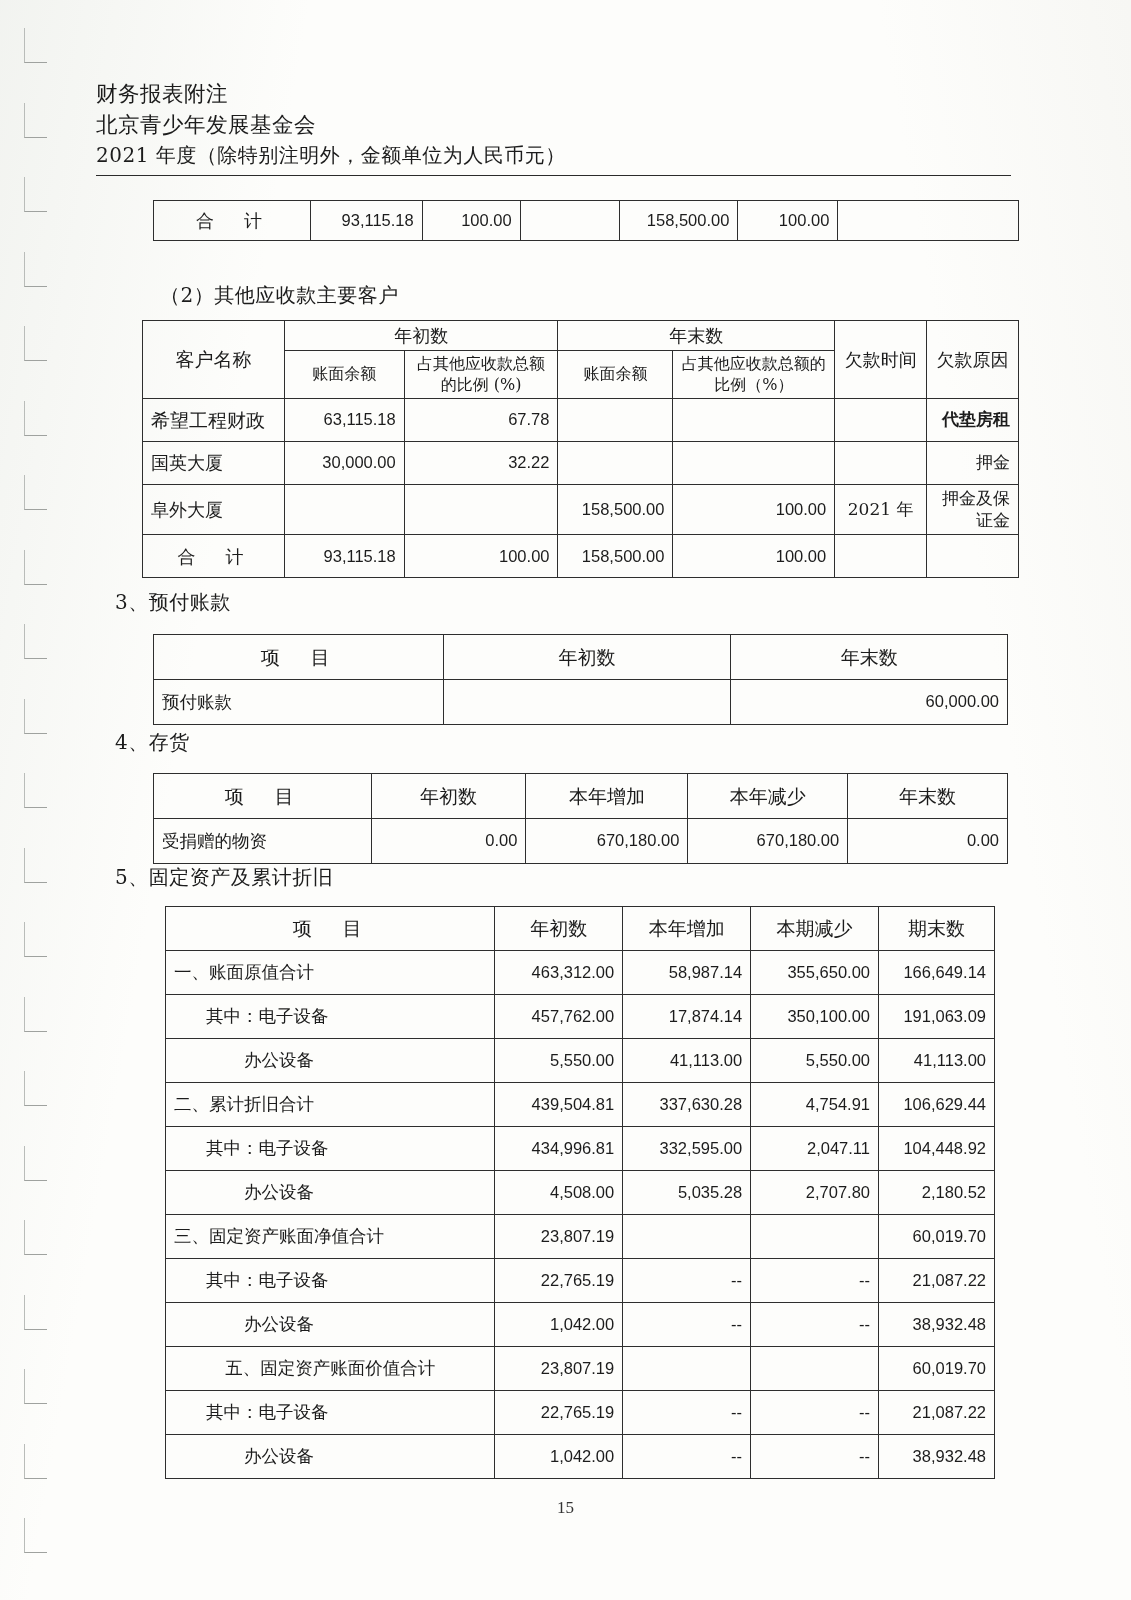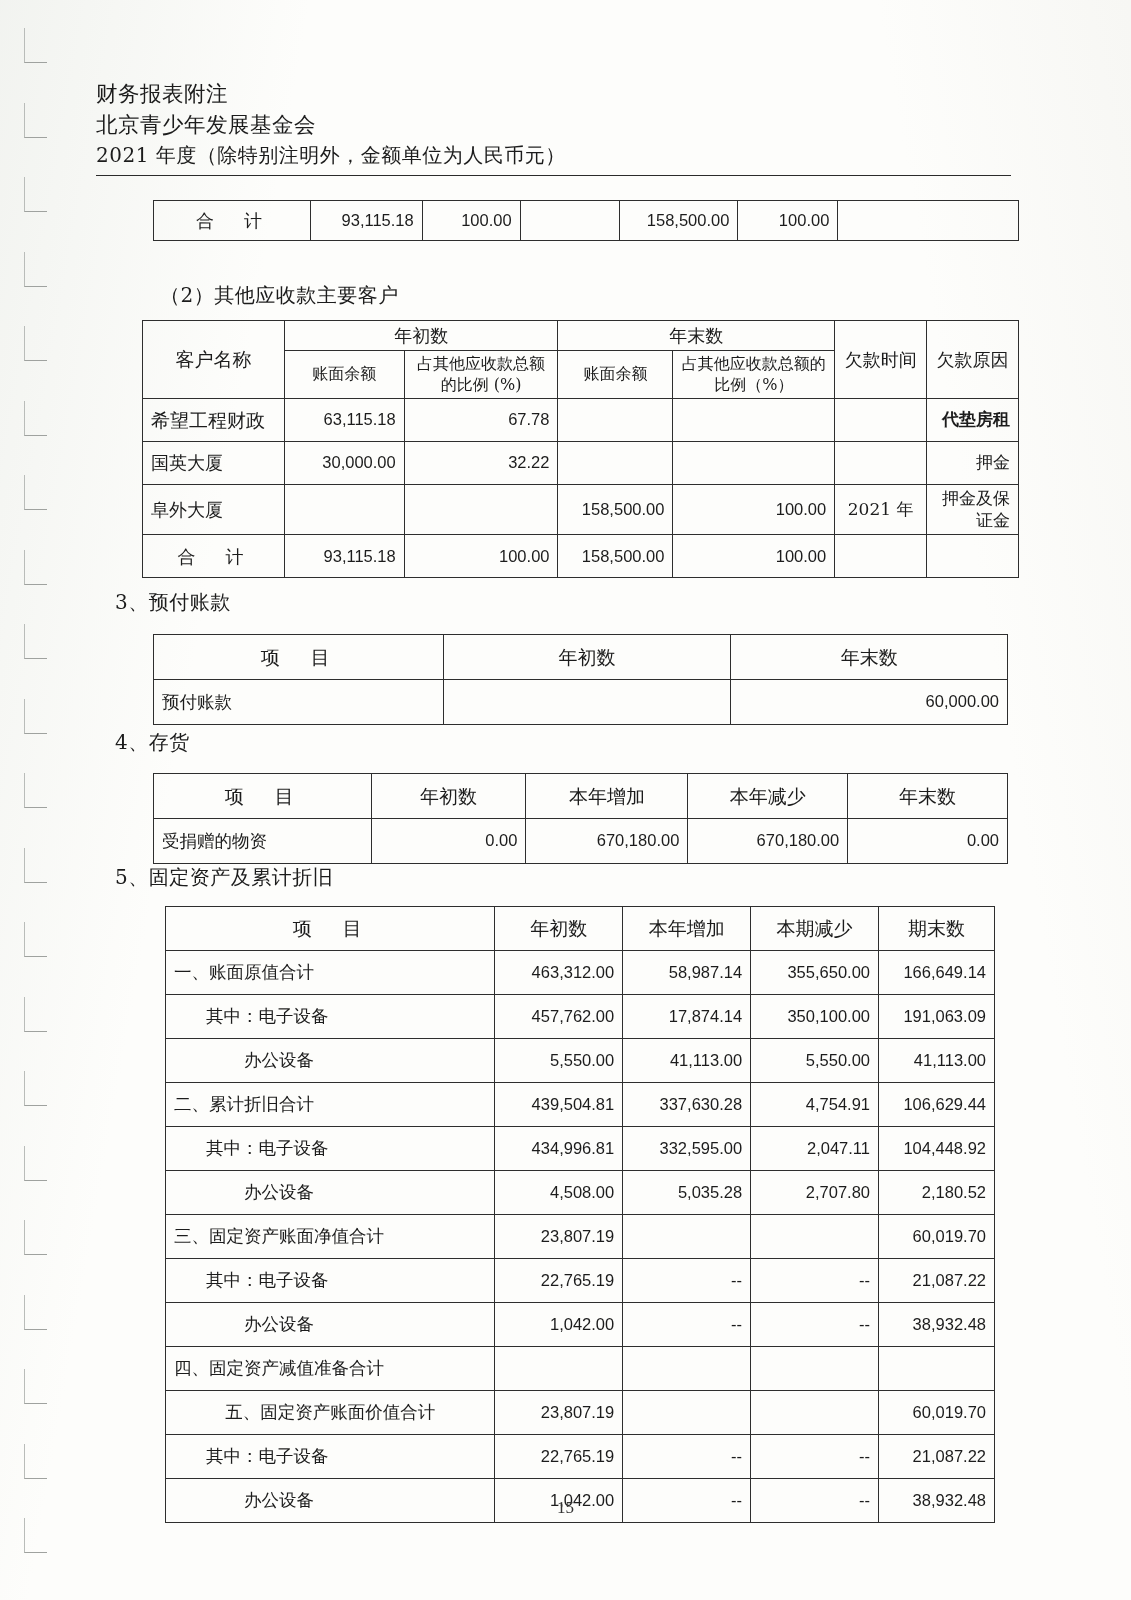--- a/index.html
+++ b/index.html
@@ -376,27 +376,20 @@
             <td class="r num" style="height: 37px;">21,087.22</td>
           </tr>
           <tr>
             <td class="l" style="font-size: 17.5px; padding-left: 78px; height: 37px;">办公设备</td>
             <td class="r num" style="height: 37px;">1,042.00</td>
             <td class="r num" style="height: 37px;">--</td>
             <td class="r num" style="height: 37px;">--</td>
             <td class="r num" style="height: 37px;">38,932.48</td>
           </tr>
           <tr>
-            <td class="l" style="font-size: 17.5px; height: 37px;">四、固定资产减值准备合计</td>
-            <td class="r num" style="height: 37px;"></td>
-            <td class="r num" style="height: 37px;"></td>
-            <td class="r num" style="height: 37px;"></td>
-            <td class="r num" style="height: 37px;"></td>
-          </tr>
-          <tr>
             <td class="l" style="font-size: 17.5px; height: 37px; text-align: center;">五、固定资产账面价值合计</td>
             <td class="r num" style="height: 37px;">23,807.19</td>
             <td class="r num" style="height: 37px;"></td>
             <td class="r num" style="height: 37px;"></td>
             <td class="r num" style="height: 37px;">60,019.70</td>
           </tr>
           <tr>
             <td class="l" style="font-size: 17.5px; padding-left: 40px; height: 37px;">其中：电子设备</td>
             <td class="r num" style="height: 37px;">22,765.19</td>
             <td class="r num" style="height: 37px;">--</td>

